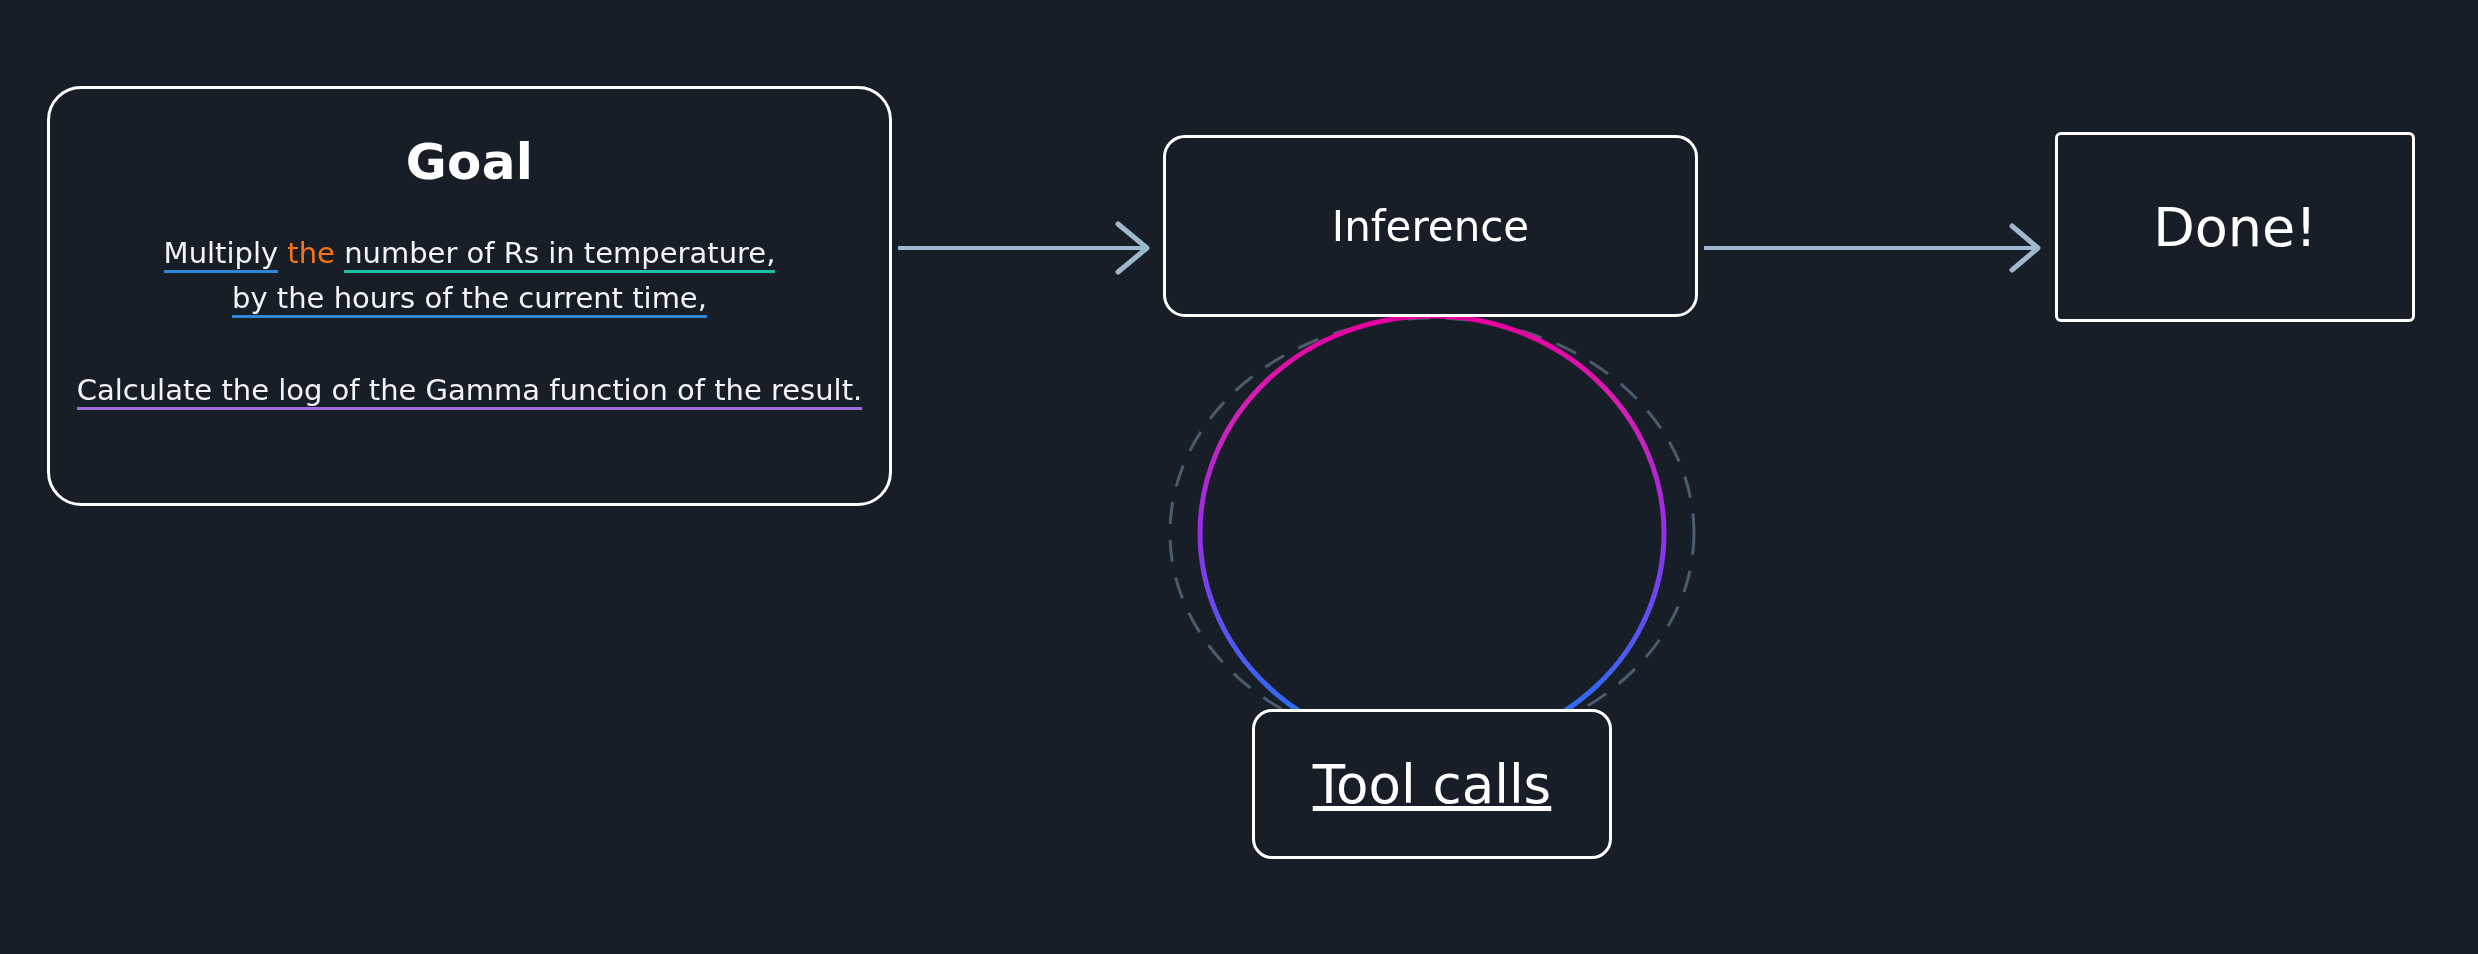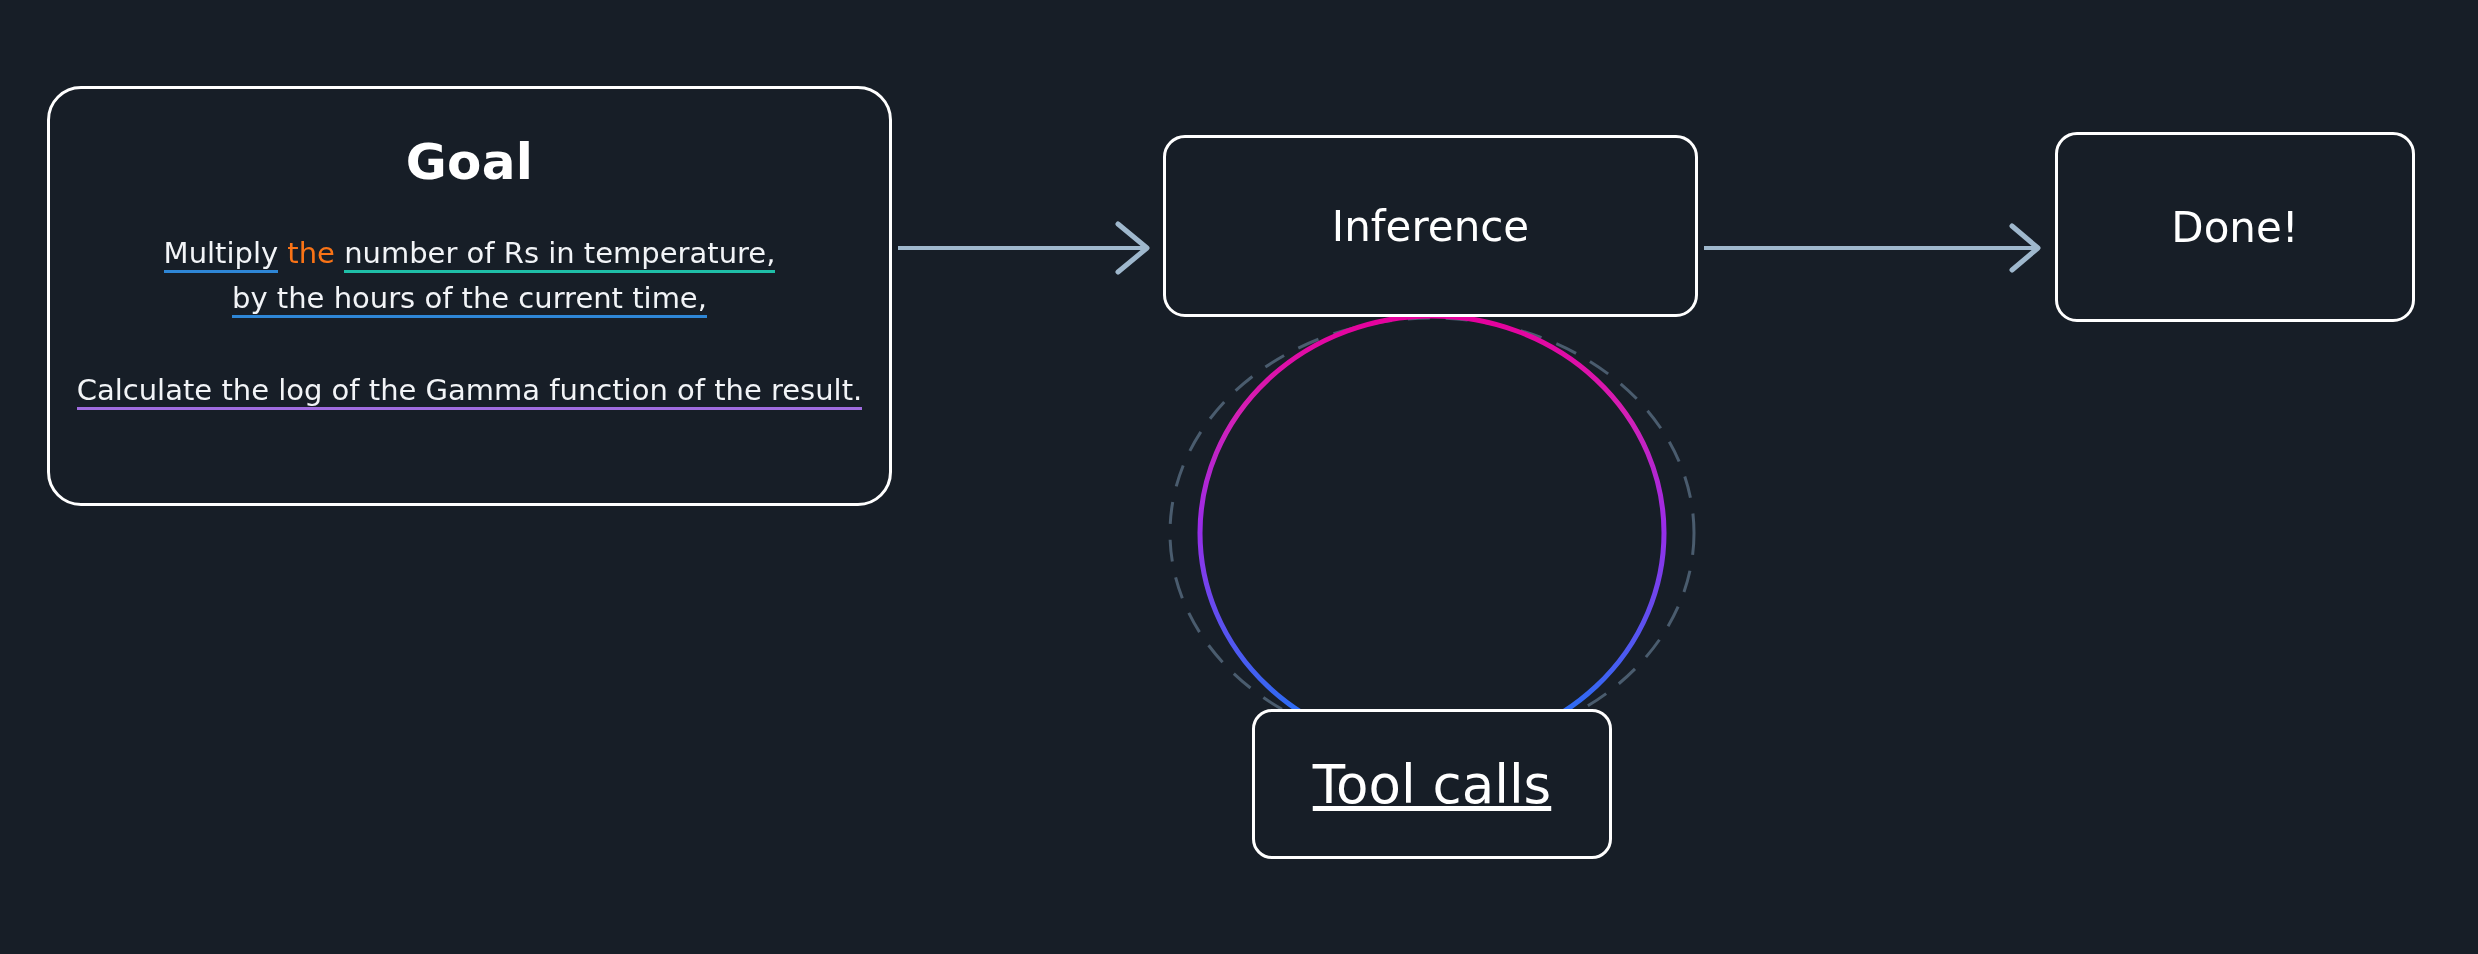--- a/index.html
+++ b/index.html
@@ -103,22 +103,22 @@
     z-index: 5;
     text-decoration: underline;
   }
 
   
   #done-box {
     left: 2055px;
     top: 132px;
     width: 360px;
     height: 190px;
-    border-radius: 22px;
-    font-size: 42px;
+    border-radius: 6px;
+    font-size: 54px;
     z-index: 5;
   }
 
   
   #links {
     position: absolute;
     left: 0;
     top: 0;
     width: 2478px;
     height: 954px;

